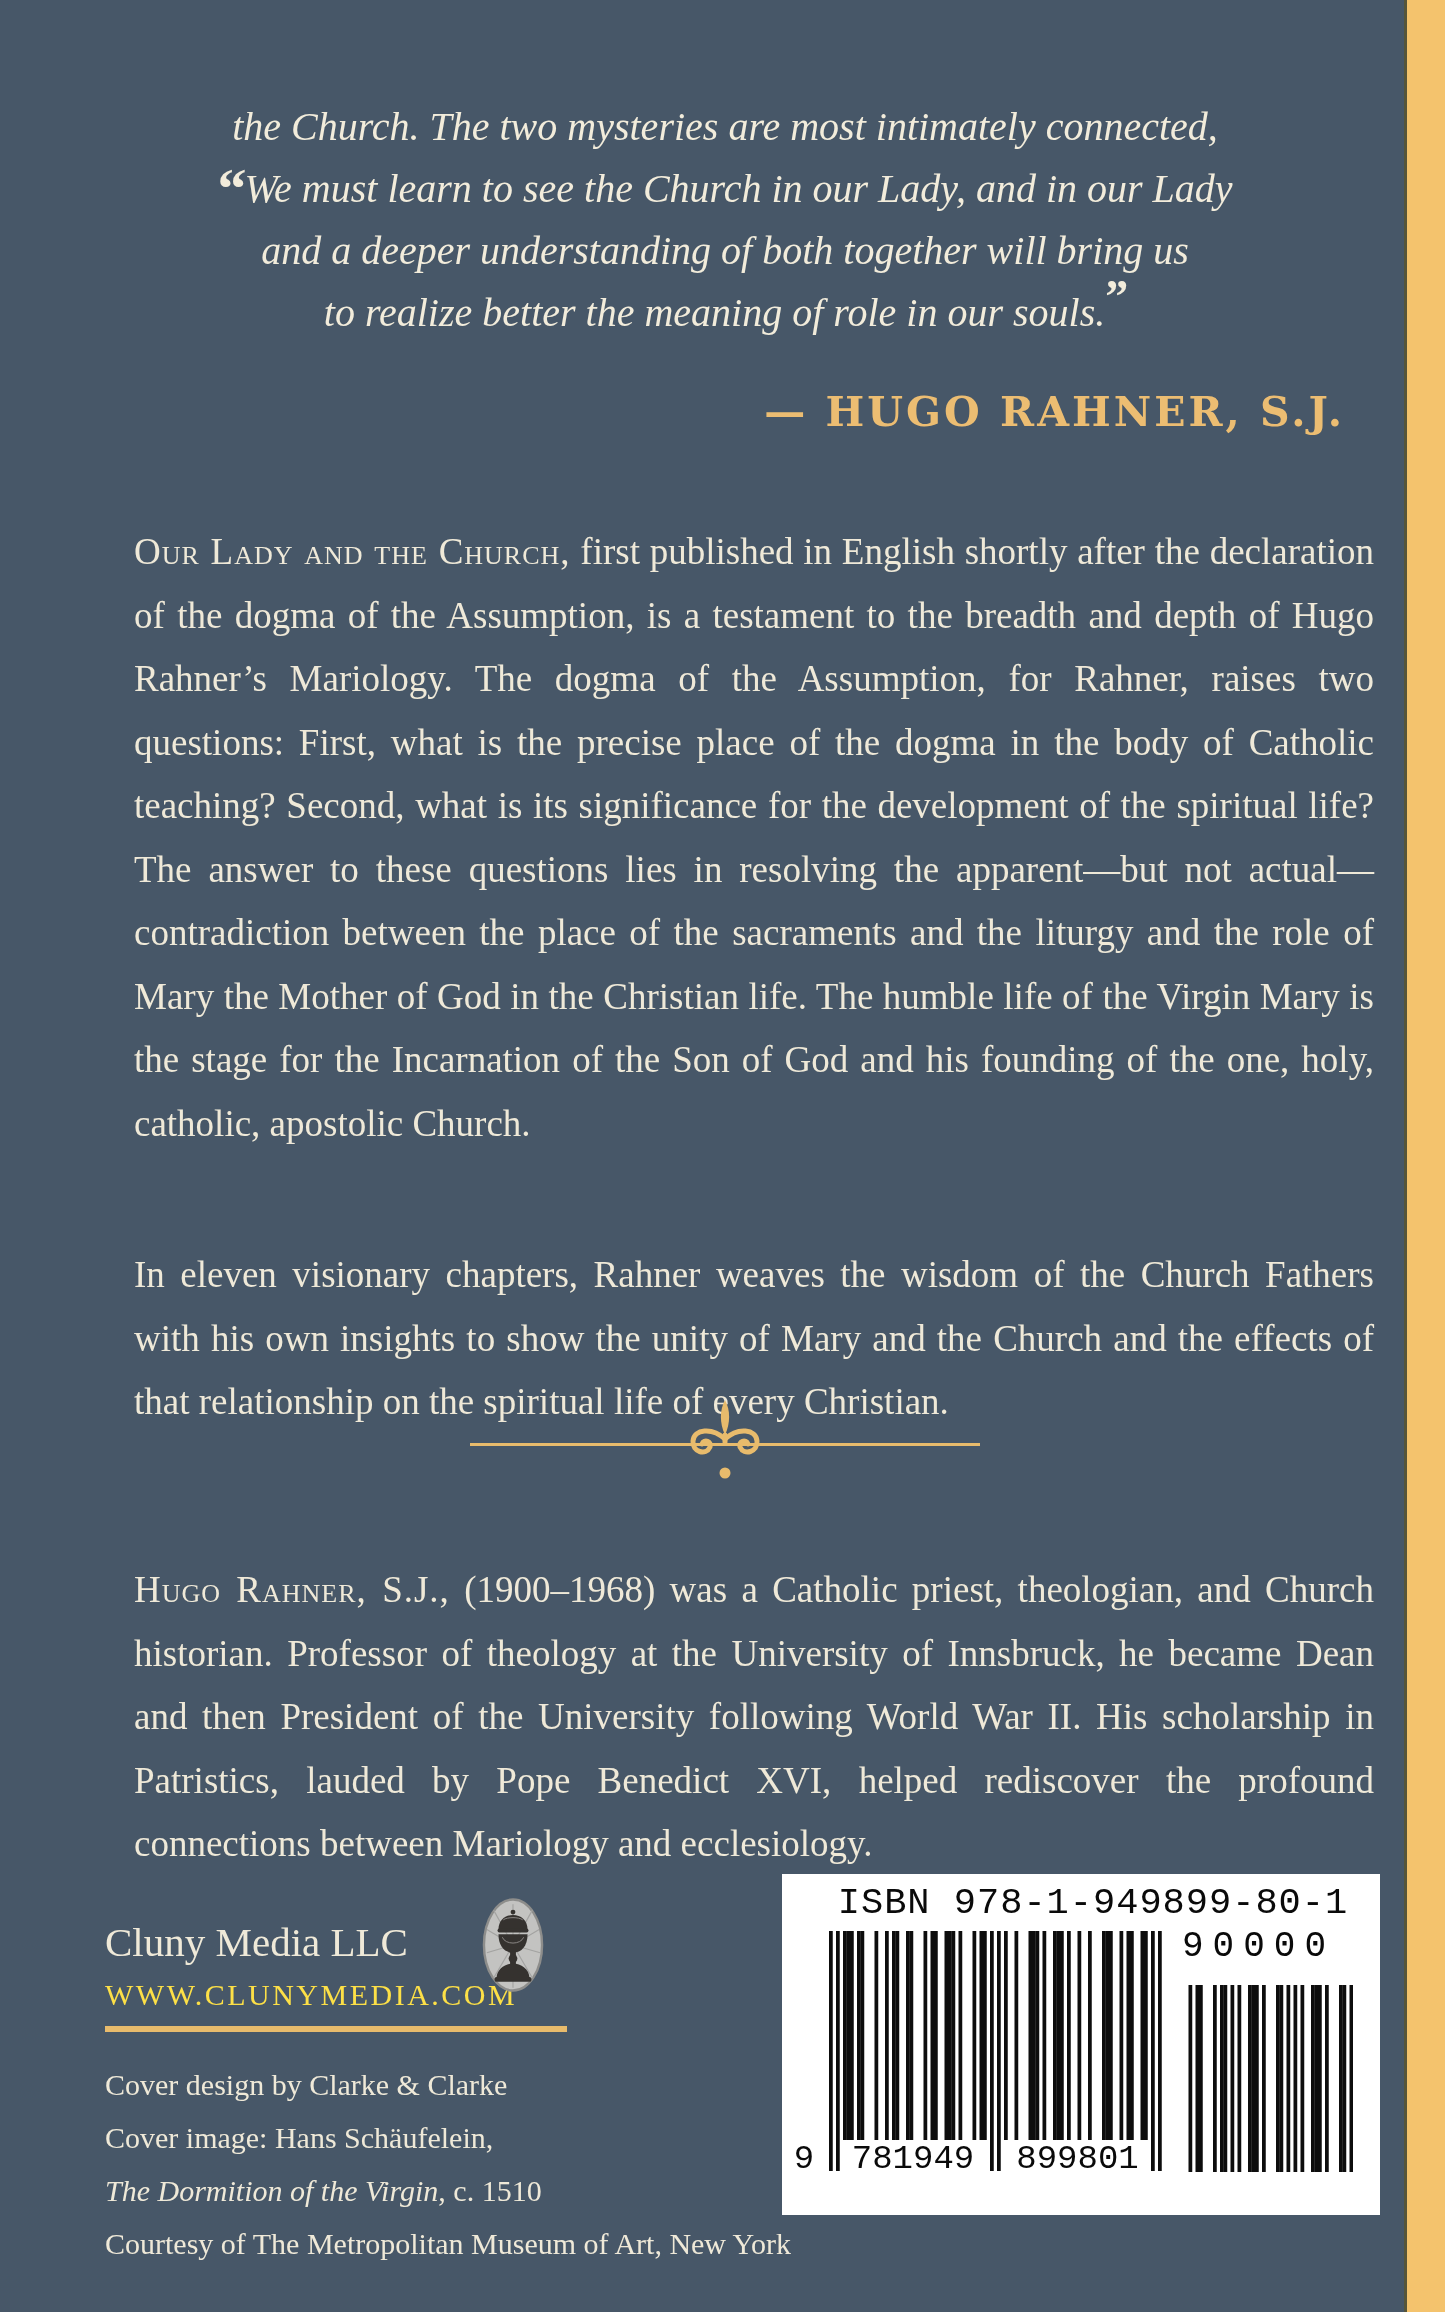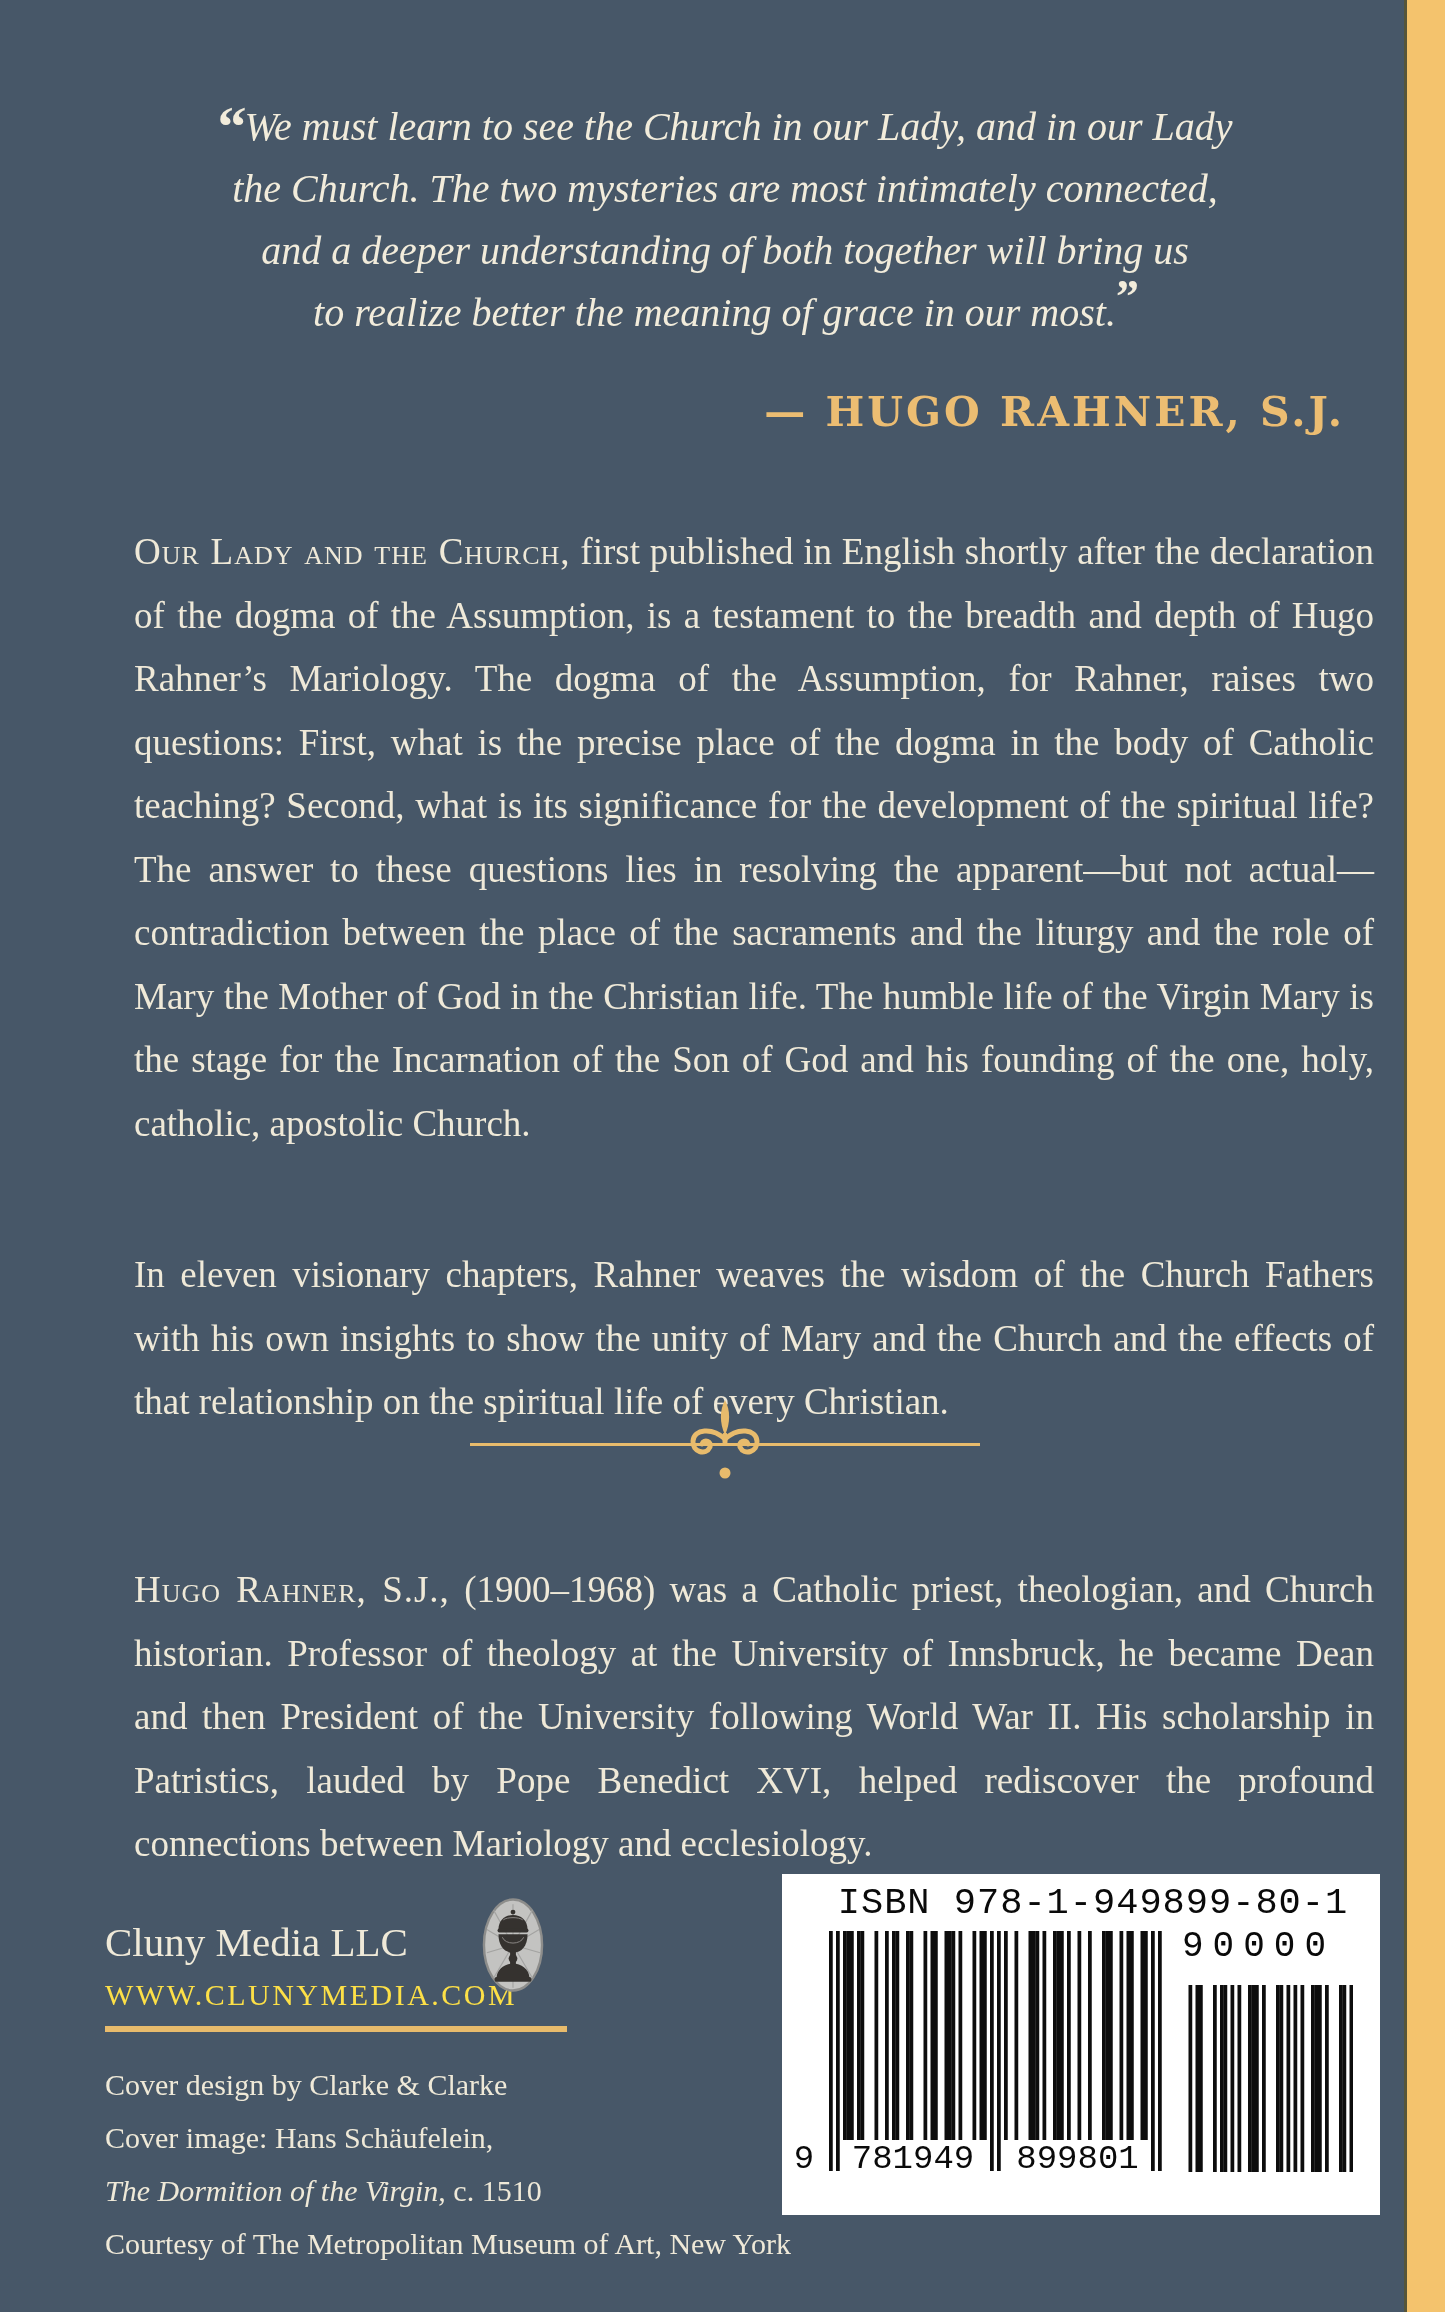--- a/index.html
+++ b/index.html
@@ -55,24 +55,24 @@
   .bc-d0{left:2px;width:40px;}
   .bc-d1{left:58px;width:146px;}
   .bc-d2{left:222px;width:147px;}
 </style>
 </head>
 <body>
 
 <div class="cover">
 
   <div class="abs col quote">
+    <div><span>the Church. The two mysteries are most intimately connected,</span></div>
     <div><span class="qmark">“</span><span>We must learn to see the Church in our Lady, and in our Lady</span></div>
-    <div><span>the Church. The two mysteries are most intimately connected,</span></div>
     <div><span>and a deeper understanding of both together will bring us</span></div>
-    <div><span>to realize better the meaning of grace in our most.</span><span class="qmark close">”</span></div>
+    <div><span>to realize better the meaning of role in our souls.</span><span class="qmark close">”</span></div>
   </div>
 
   <div class="abs col attribution">— HUGO RAHNER, S.J.</div>
 
   <div class="abs col para" id="para1">
     <span class="sc">Our Lady and the Church,</span><span> first published in English shortly after the declaration of the dogma of the Assumption, is a testament to the breadth and depth of Hugo Rahner’s Mariology. The dogma of the Assumption, for Rahner, raises two questions: First, what is the precise place of the dogma in the body of Catholic teaching? Second, what is its significance for the development of the spiritual life? The answer to these questions lies in resolving the apparent—but not actual—contradiction between the place of the sacraments and the liturgy and the role of Mary the Mother of God in the Christian life. The humble life of the Virgin Mary is the stage for the Incarnation of the Son of God and his founding of the one, holy, catholic, apostolic Church.</span>
   </div>
 
   <div class="abs col para" id="para2">In eleven visionary chapters, Rahner weaves the wisdom of the Church Fathers with his own insights to show the unity of Mary and the Church and the effects of that relationship on the spiritual life of every Christian.</div>
 

